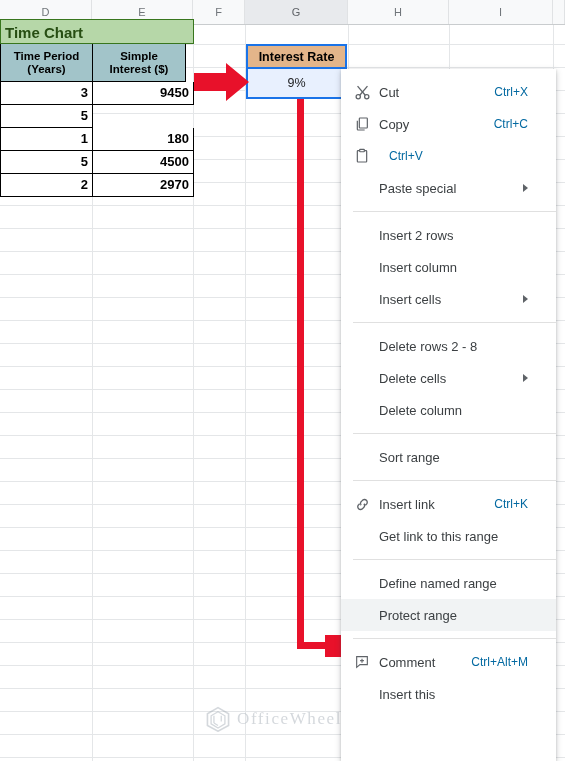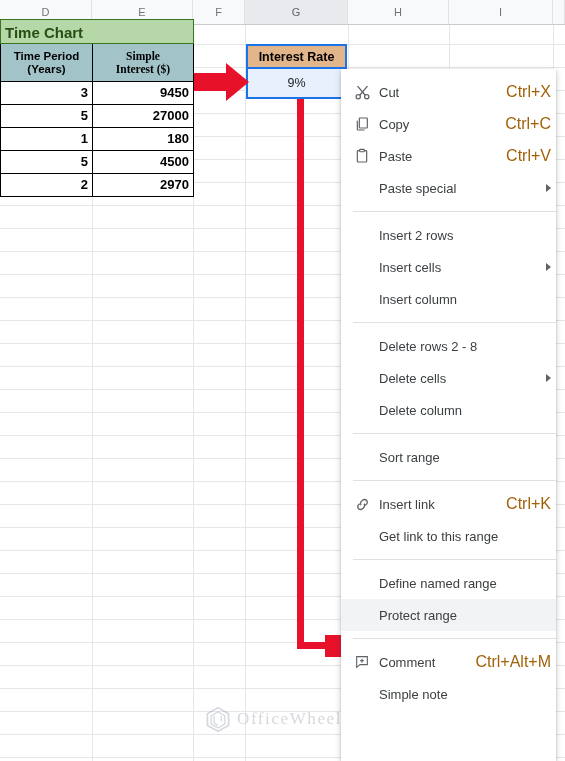--- a/index.html
+++ b/index.html
@@ -52,21 +52,21 @@
     border:1px solid #000;
     border-top: none;
     font-weight: bold; font-size: 11.5px;
     color:#000; text-align:center;
     padding: 2px 2px;
     line-height: 13px;
     display:flex; align-items:center; justify-content:center;
     height: 38px;
   }
   .tbl-hcell.c1 { width: 93px; margin-right:-1px; }
-  .tbl-hcell.c2 { width: 102px; font-family: Liberation Serif, serif; }
+  .tbl-hcell.c2 { width: 94px; }
   .tbl-cell {
     border:1px solid #000; border-top:none;
     font-size: 13px; font-weight: bold; color:#000;
     text-align: right; padding-right: 4px;
     height: 23px; line-height: 21px;
     background:#fff;
   }
   .tbl-cell.c1 { width: 93px; margin-right:-1px; }
   .tbl-cell.c2 { width: 102px; }
 
@@ -109,26 +109,26 @@
     position:absolute; left:341px; top:69px; width:215px; height:692px;
     background:#ffffff;
     box-shadow: 0 2px 6px rgba(60,64,67,.28), 0 1px 2px rgba(60,64,67,.2);
     z-index: 20;
     padding-top: 7px;
     font-size: 13px;
     overflow: hidden;
   }
   .mi {
     position:relative; height:32px; display:flex; align-items:center;
-    color:#3c4043; padding-left:38px; padding-right:5px;
+    color:#3c4043; padding-left:38px; padding-right:28px;
     white-space: nowrap; cursor: default;
   }
   .mi.hl { background:#f1f3f4; }
   .mi .lbl { flex: 1; }
-  .mi .accel { color:#a16207; font-size:16px; margin-left:10px;text-align:right; }
+  .mi .accel { color:#0369a1; font-size:12px; margin-left:10px;text-align:right; }
   .mi .micon {
     position:absolute; left:12px; top:50%; transform:translateY(-50%);
     width:18px; height:18px; color:#5f6368;
     display:flex; align-items:center; justify-content:center;
   }
   .mi .caret {
     margin-left:10px; width:0;height:0;
     border-left:5px solid #5f6368;
     border-top:4px solid transparent;
     border-bottom:4px solid transparent;
@@ -212,21 +212,20 @@
         <span><span>Simple</span><br><span>Interest ($)</span></span>
       </div>
     </div>
     <div id="tbl-body">
         <div class="tbl-row">
           <div class="tbl-cell c1">3</div>
           <div class="tbl-cell c2">9450</div>
         </div>
         <div class="tbl-row">
           <div class="tbl-cell c1">5</div>
-          <div class="tbl-cell c2">27000</div>
         </div>
         <div class="tbl-row">
           <div class="tbl-cell c1">1</div>
           <div class="tbl-cell c2">180</div>
         </div>
         <div class="tbl-row">
           <div class="tbl-cell c1">5</div>
           <div class="tbl-cell c2">4500</div>
         </div>
         <div class="tbl-row">
@@ -277,37 +276,36 @@
         <span class="lbl">Copy</span>
         <span class="accel">Ctrl+C</span>
       </div>
       <div class="mi">
         <span class="micon">
           <svg width="16" height="16" viewBox="0 0 24 24" fill="none" stroke="currentColor" stroke-width="1.8">
             <path d="M8 4H6a1 1 0 0 0-1 1v15a1 1 0 0 0 1 1h12a1 1 0 0 0 1-1V5a1 1 0 0 0-1-1h-2"></path>
             <rect x="8.5" y="2" width="7" height="3.6" rx="0.8"></rect>
           </svg>
         </span>
-        <span class="lbl">Paste</span>
         <span class="accel">Ctrl+V</span>
       </div>
       <div class="mi">
         <span class="lbl">Paste special</span>
         <span class="caret"></span>
       </div>
       <div class="msep"></div>
       <div class="mi">
         <span class="lbl">Insert 2 rows</span>
       </div>
       <div class="mi">
+        <span class="lbl">Insert column</span>
+      </div>
+      <div class="mi">
         <span class="lbl">Insert cells</span>
         <span class="caret"></span>
-      </div>
-      <div class="mi">
-        <span class="lbl">Insert column</span>
       </div>
       <div class="msep"></div>
       <div class="mi">
         <span class="lbl">Delete rows 2 - 8</span>
       </div>
       <div class="mi">
         <span class="lbl">Delete cells</span>
         <span class="caret"></span>
       </div>
       <div class="mi">
@@ -344,21 +342,21 @@
           <svg width="16" height="16" viewBox="0 0 24 24" fill="none" stroke="currentColor" stroke-width="1.7">
             <path d="M4 4h16v12H9l-5 4z"></path>
             <line x1="12" y1="7" x2="12" y2="13"></line>
             <line x1="9" y1="10" x2="15" y2="10"></line>
           </svg>
         </span>
         <span class="lbl">Comment</span>
         <span class="accel">Ctrl+Alt+M</span>
       </div>
       <div class="mi">
-        <span class="lbl">Simple note</span>
+        <span class="lbl">Insert this</span>
       </div>
     </div>
 
   <div class="watermark">
     <svg width="26" height="26" viewBox="0 0 32 32">
       <polygon points="16,2 29,9.5 29,24 16,31 3,24 3,9.5" fill="none" stroke="#9aa3ad" stroke-width="2"></polygon>
       <polygon points="16,7 24.5,12 24.5,22 16,27 7.5,22 7.5,12" fill="none" stroke="#9aa3ad" stroke-width="1.6"></polygon>
       <path d="M11 12 L11 21 M11 21 L16 24 M20 12 L20 19" fill="none" stroke="#9aa3ad" stroke-width="1.6"></path>
     </svg>
     <span class="wm-text">OfficeWheel</span>

